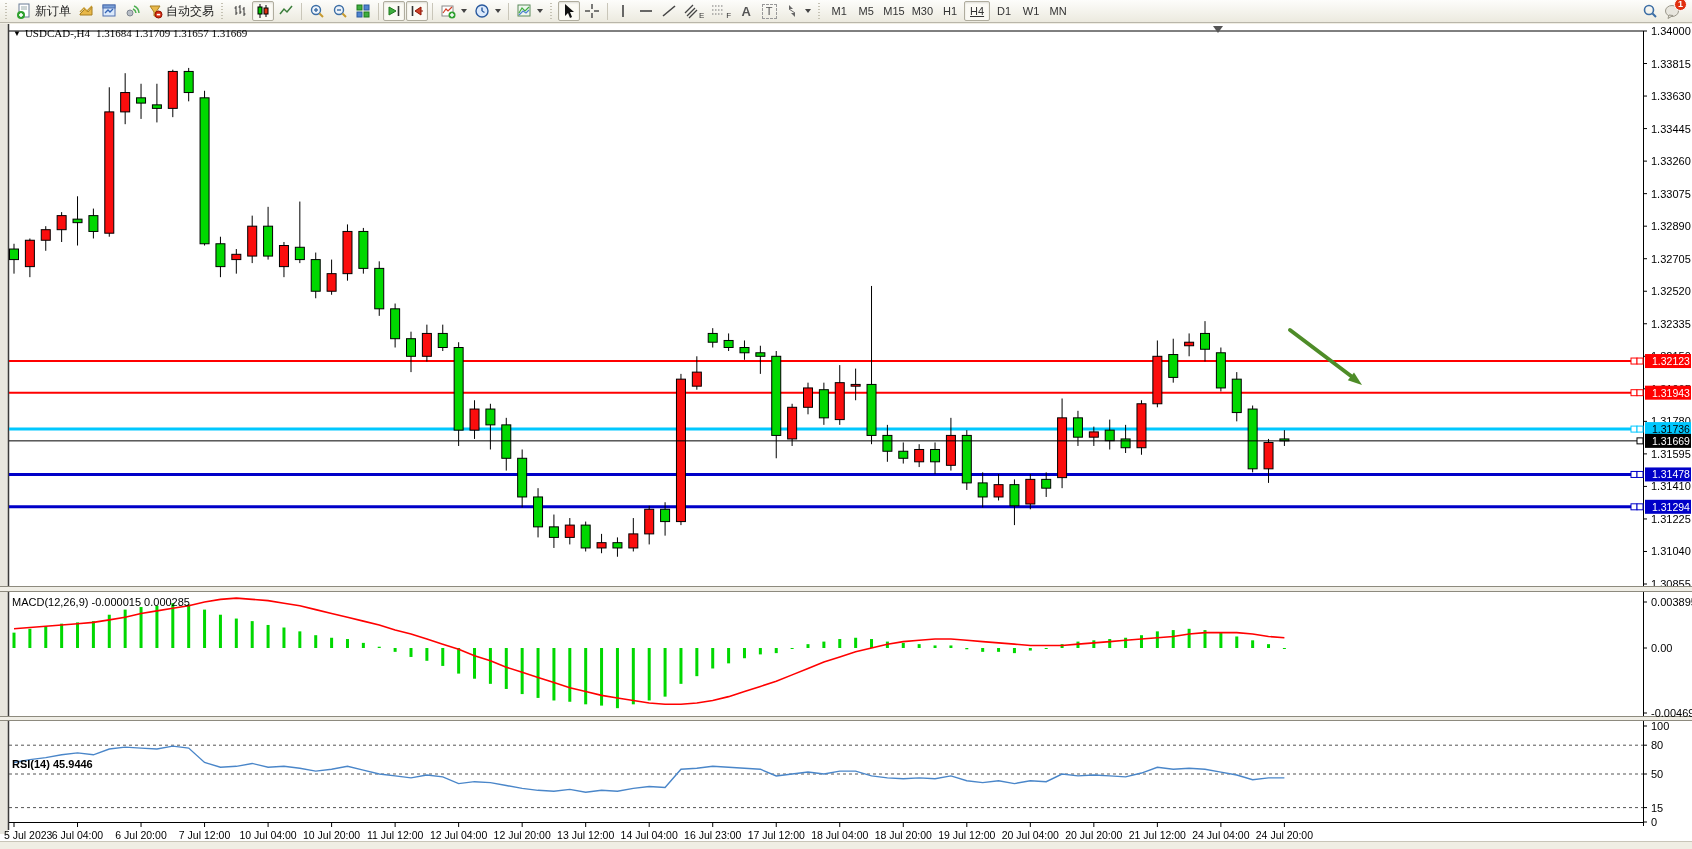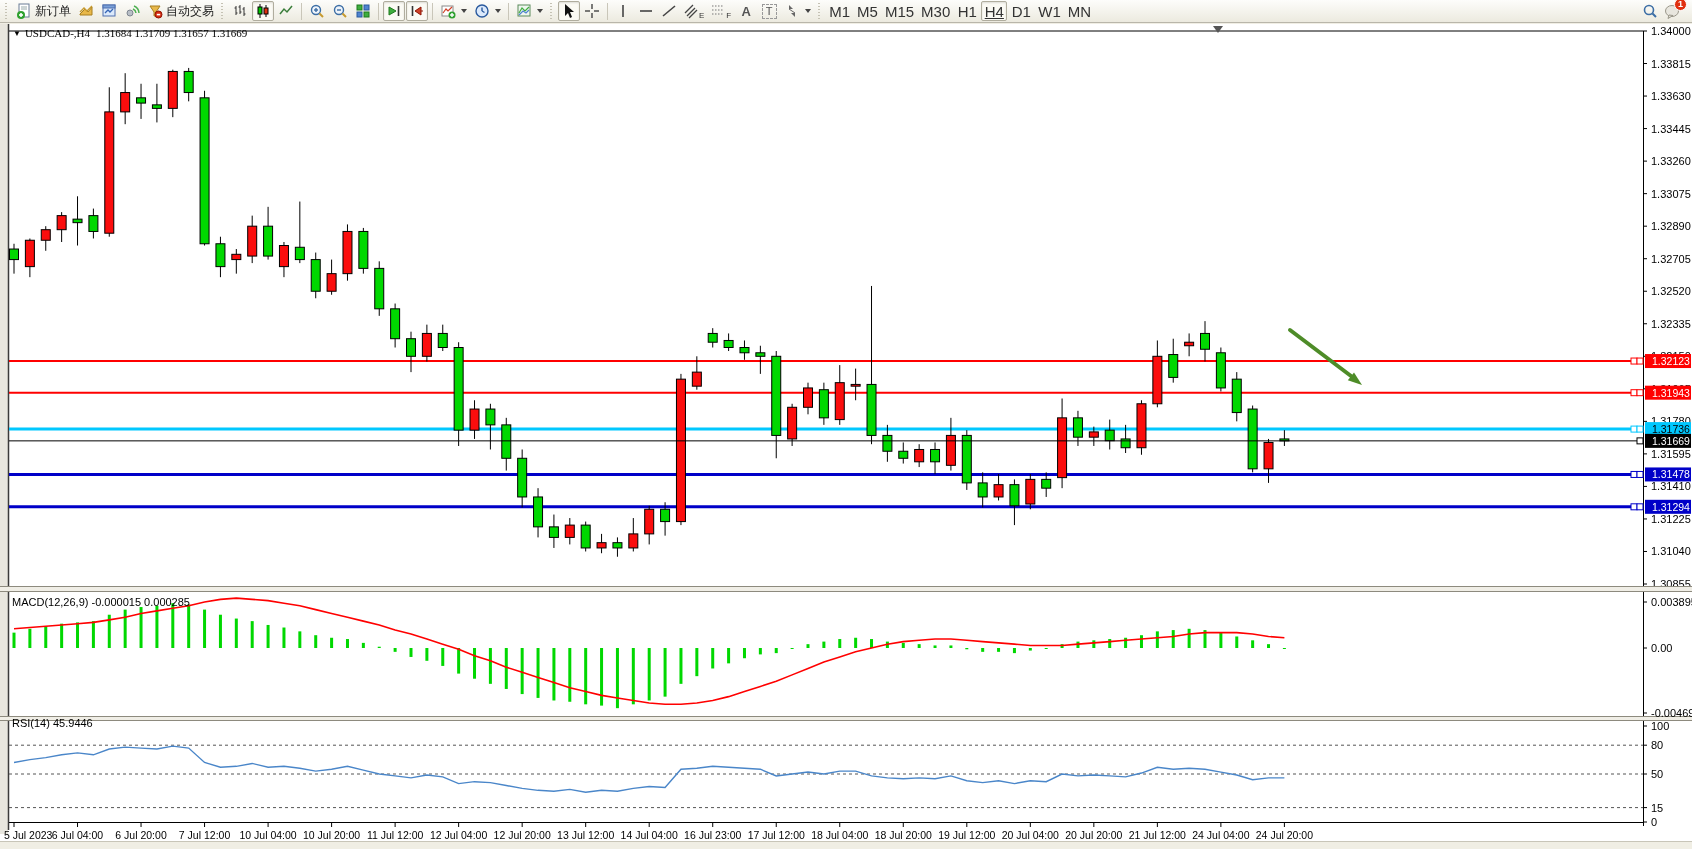--- a/index.html
+++ b/index.html
@@ -12,21 +12,21 @@
     background:linear-gradient(#fdfdfb,#eceadf);border-bottom:1px solid #b9b6aa;
     display:flex;align-items:center;padding:0 2px;box-sizing:border-box;gap:1px;}
   .grip{width:4px;height:16px;margin:0 3px;
     background-image:repeating-linear-gradient(#c5c2b4 0 1px,transparent 1px 3px);
     background-size:2px 100%;background-repeat:repeat-y;}
   .tb-sep{width:1px;height:17px;background:#c9c6b9;margin:0 3px;}
   .tb-btn{height:20px;min-width:22px;display:flex;align-items:center;justify-content:center;
     border:1px solid transparent;border-radius:2px;gap:3px;padding:0 2px;box-sizing:border-box;
     font-size:12px;color:#1a1a1a;cursor:default;}
   .tb-btn.pressed{background:#fbfaf4;border:1px solid #b0ad9e;box-shadow:inset 0 1px 2px rgba(0,0,0,.12);text-decoration:underline;}
-  .tb-btn.tf{min-width:26px;font-size:15px;color:#333;}
+  .tb-btn.tf{min-width:26px;font-size:11px;color:#333;}
   .lbl{font-size:12px;white-space:nowrap;}
   .caret{width:0;height:0;border-left:3px solid transparent;border-right:3px solid transparent;
     border-top:4px solid #444;margin-left:2px;}
   .right-grp{margin-left:auto;display:flex;align-items:center;margin-right:6px;}
   .badge{position:absolute;right:-4px;top:-4px;background:#e03010;color:#fff;border-radius:8px;
     font-size:9px;line-height:11px;min-width:11px;text-align:center;font-weight:bold;border:1px solid #fff;}
   .chat-wrap{position:relative;}
   svg.ic{display:block;}
 
   
@@ -694,17 +694,17 @@
       </svg>
 
     <div class="overlay-label" style="left:13px;top:3px;font-family:Liberation Serif, serif;">
       <span class="hdr-tri">▼</span><span>USDCAD-,H4</span><span class="sep-sp"></span><span>1.31684</span> <span>1.31709</span> <span>1.31657</span> <span>1.31669</span>
     </div>
 
     <div class="overlay-label" style="left:12px;top:572px;">
       <span>MACD(12,26,9)</span> <span>-0.000015</span> <span>0.000285</span>
     </div>
 
-    <div class="overlay-label" style="left:12px;top:693px;">
+    <div class="overlay-label" style="left:12px;top:734px;font-weight:bold;">
       <span>RSI(14)</span> <span>45.9446</span>
     </div>
   </div>
 </div>
 
 </body></html>

